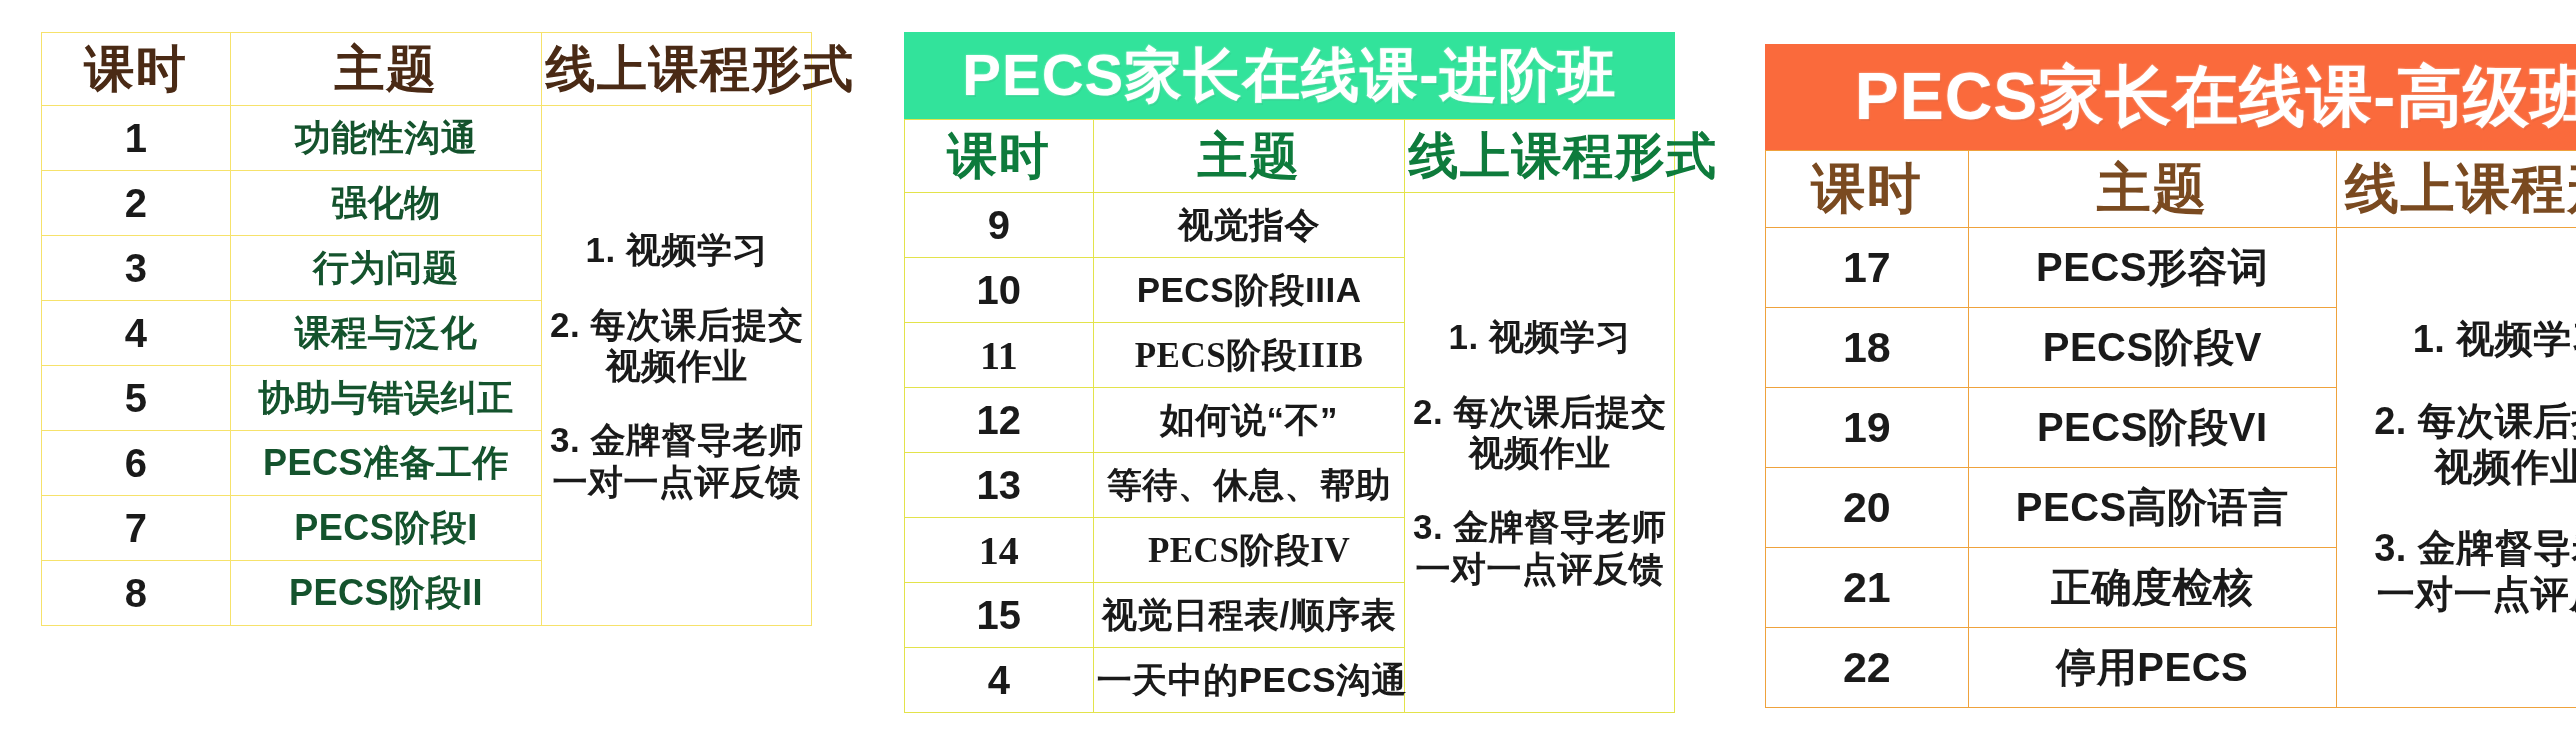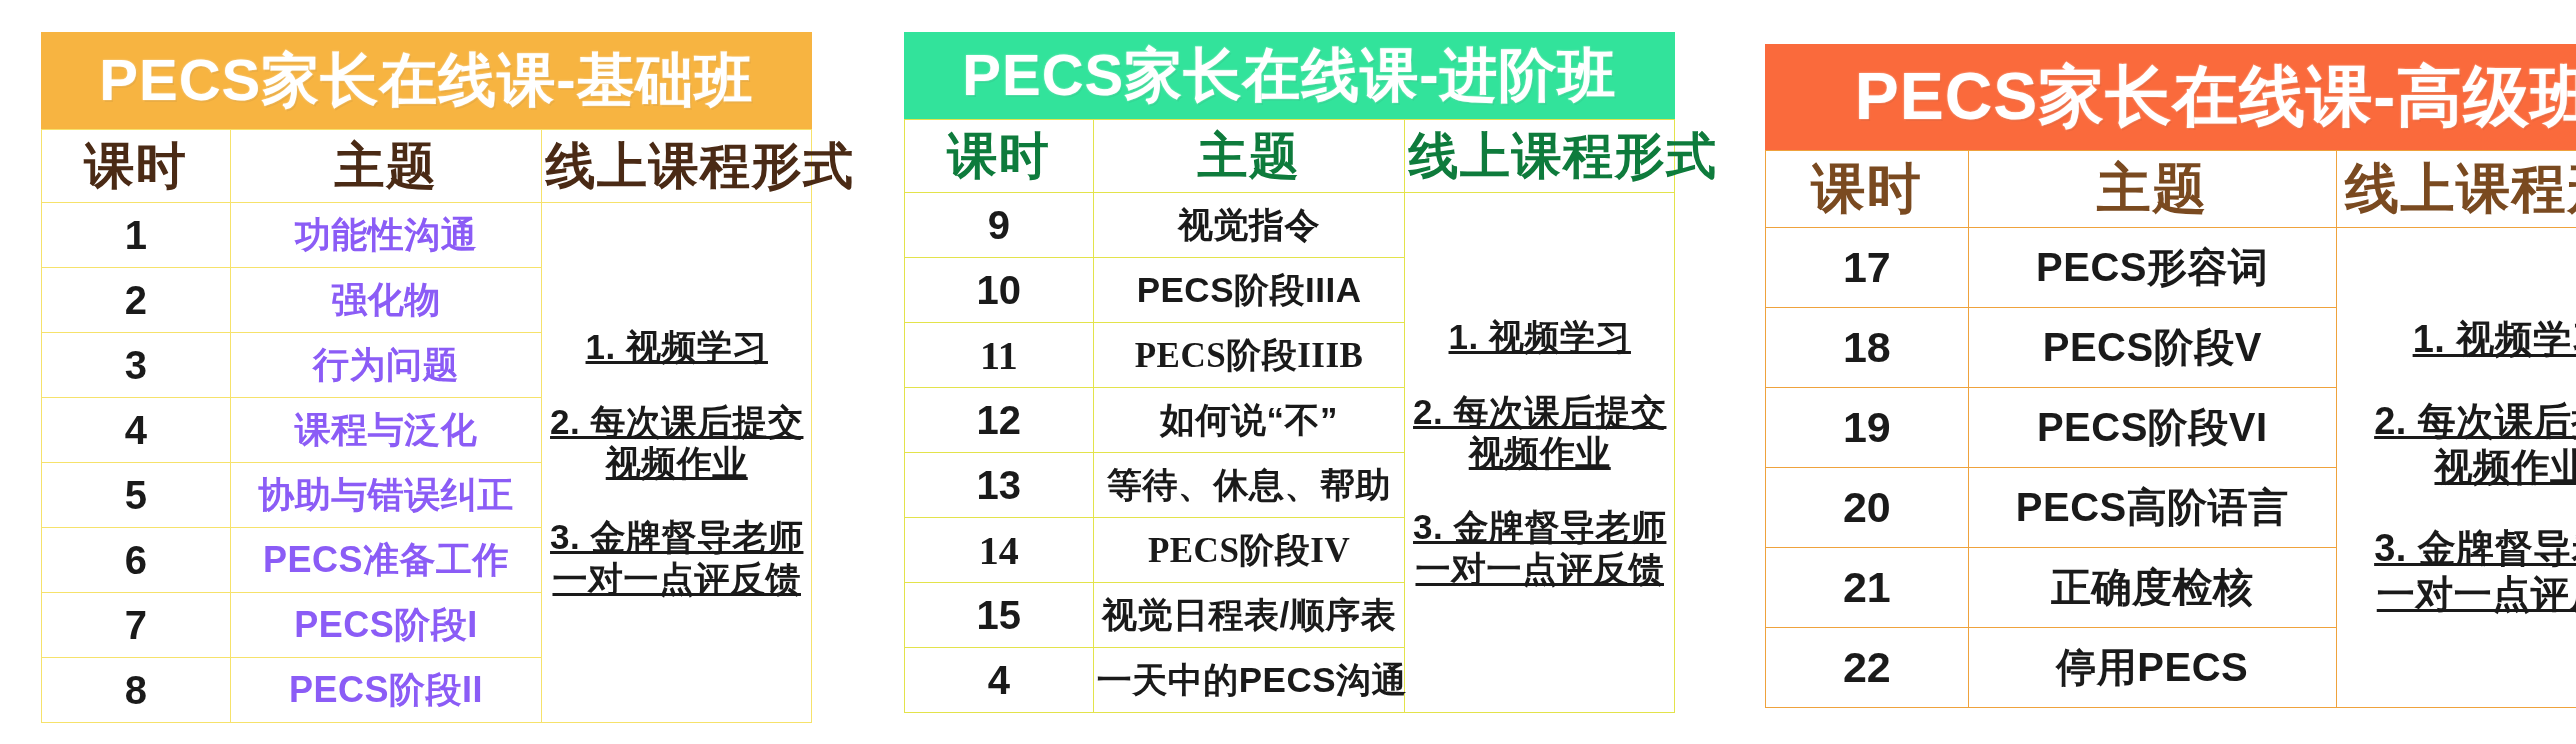--- a/index.html
+++ b/index.html
@@ -55,34 +55,33 @@
   td.topic{ font-weight:bold; letter-spacing:0.5px; }
 
   
   td.formats{
     text-align:left;
     vertical-align:middle;
     padding-left:14.4px;
     white-space:normal;
     font-weight:bold;
     letter-spacing:0.5px;
-    text-decoration:underline;
   }
   .fmt-line{ display:block; }
   .fmt-gap{ display:block; height:.95em; }
 
   
   #card-basic{ left:41px; top:32px; width:771px; }
   #card-basic .card-header{
     background:#F7B441;height:97px;font-size:58px;
   }
   #card-basic table.grid td{ border:1.5px solid #F6E26B; }
   #card-basic td.colhead{ color:#4A2A15; font-size:50px; }
   #card-basic td.num{ color:#1a1a1a; font-size:40px; }
-  #card-basic td.topic{ color:#8b5cf6; font-size:36px;border-radius:26px; }
+  #card-basic td.topic{ color:#14532d; font-size:36px;border-radius:26px; }
   #card-basic td.formats{ color:#1a1a1a; font-size:35px; line-height:1.18; }
 
   
   #card-mid{ left:904px; top:32px; width:771px; }
   #card-mid .card-header{
     background:#32E39B;height:87px;font-size:58px;
   }
   #card-mid table.grid td{ border:1.5px solid #E3E34B; }
   #card-mid td.colhead{ color:#0E7B3C; font-size:50px; }
   #card-mid td.num{ color:#1a1a1a; font-size:40px; }
@@ -108,21 +107,20 @@
   #card-high .w-a{ width:22%; }
   #card-high .w-b{ width:40%; }
   #card-high .w-c{ width:38%; }
 </style>
 </head>
 <body>
 
 <div class="board">
 
   <div class="card" id="card-basic">
-    <div class="card-header">PECS家长在线课-基础班</div>
     <table class="grid">
       <tbody>
           <tr style="height: 73px;">
         <td class="colhead w-a">课时</td>
         <td class="colhead w-b">主题</td>
         <td class="colhead w-c">线上课程形式</td>
       </tr>
       <tr style="height: 65px;">
         <td class="num">1</td>
         <td class="topic">功能性沟通</td>

